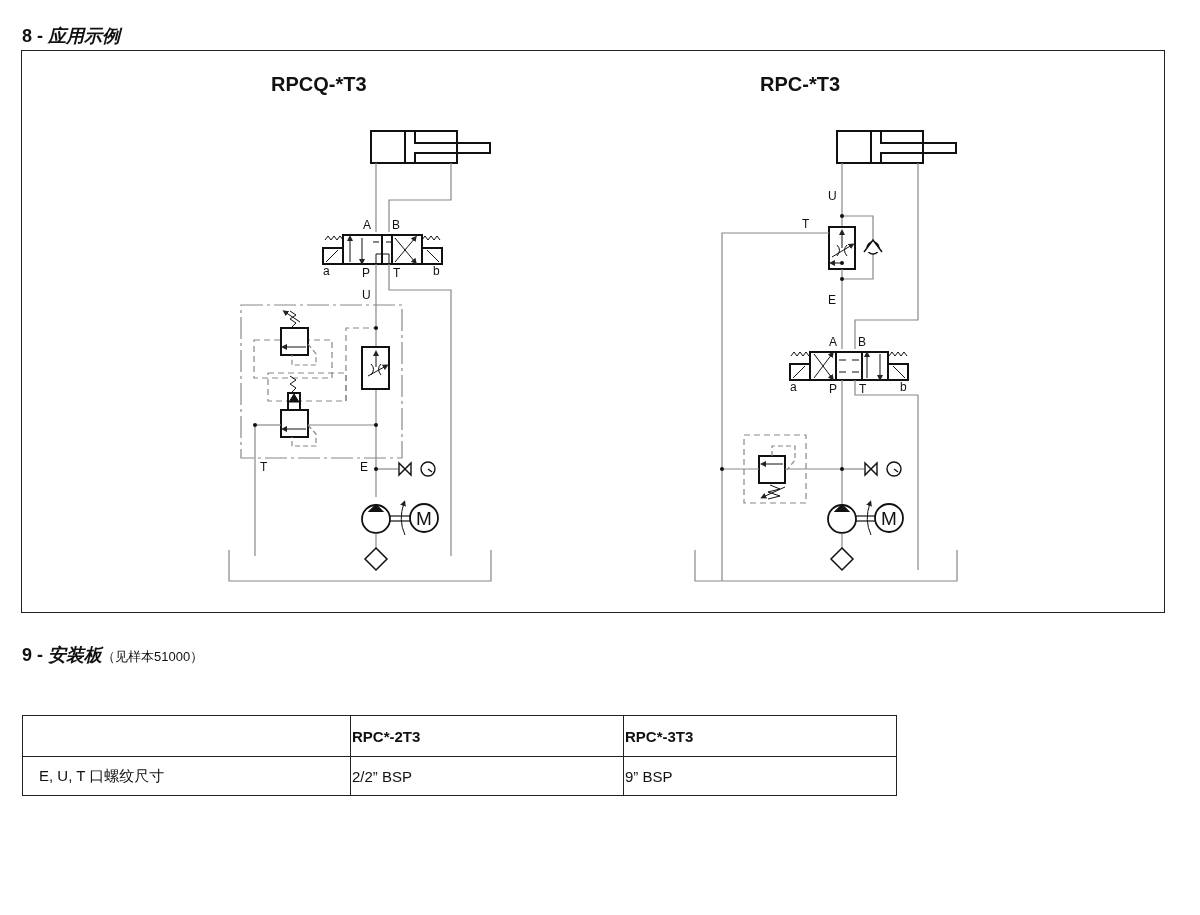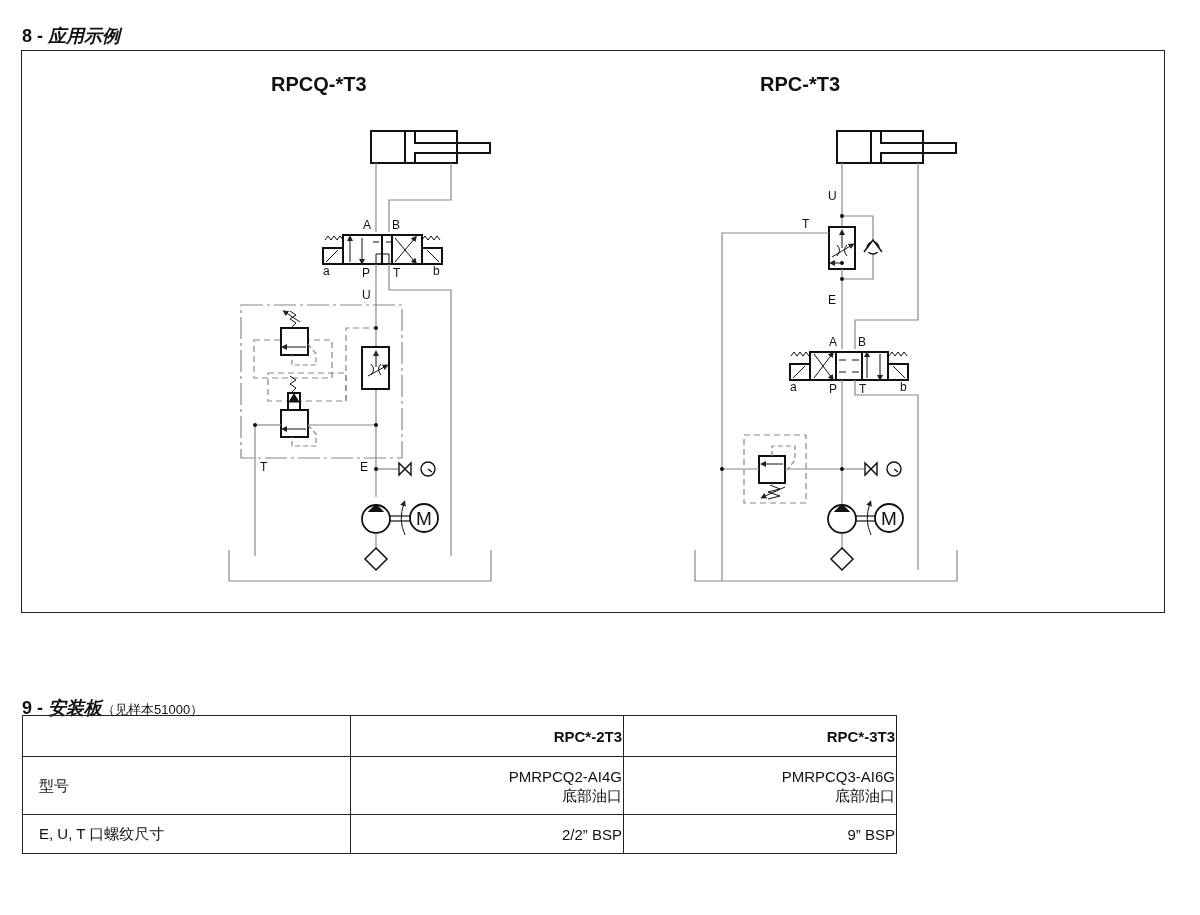--- a/index.html
+++ b/index.html
@@ -2,31 +2,31 @@
 <html><head>
 <meta charset="utf-8">
 <style>
   html, body { margin:0; padding:0; background:#ffffff; }
   body { width:1200px; height:915px; position:relative; overflow:hidden;
          font-family:"Liberation Sans", "DejaVu Sans", sans-serif; color:#111; }
   .section-title { position:absolute; font-size:18px; font-weight:bold; }
   .section-title .cn { font-weight:bold;font-style:italic; }
   .section-title .note { font-size:13px; font-weight:normal; }
   #s8 { left:22px; top:24px; }
-  #s9 { left:22px; top:696px; }
+  #s9 { left:22px; top:643px; }
   #diagram-frame { position:absolute; left:21px; top:50px; width:1144px; height:563px;
                    border:1.5px solid #222; box-sizing:border-box; }
   .dtitle { position:absolute; font-size:20px; font-weight:bold; }
   #t-left { left:271px; top:73px; }
   #t-right { left:760px; top:73px; }
   svg#diagram { position:absolute; left:0; top:0; }
   .lbl { font-family:"Liberation Sans", sans-serif; font-size:12px; fill:#111; }
   table#plate { position:absolute; left:22px; top:715px; border-collapse:collapse;
                 font-size:15px; }
-  #plate td, #plate th { border:1.5px solid #222; text-align:right; }
+  #plate td, #plate th { border:1.5px solid #222; text-align:left; }
   #plate th { font-weight:bold; height:38px; }
   #plate td.rowhead { text-align:left; padding-left:16px; }
   .c0 { width:325px; } .c1 { width:270px; } .c2 { width:270px; }
   .r1 { height:58px; line-height:19px; } .r2, .r3 { height:39px; }
 </style>
 </head>
 <body>
 
 <div class="section-title" id="s8">
   <span>8 -</span>
@@ -272,30 +272,19 @@
   <span class="cn">安装板</span><span class="note">（见样本51000）</span>
 </div>
 
 <table id="plate">
   <tbody>
       <tr>
     <th class="c0"></th>
     <th class="c1">RPC*-2T3</th>
     <th class="c2">RPC*-3T3</th>
   </tr>
-  <tr class="r1">
-    <td class="rowhead">型号</td>
-    <td>
-      <div>PMRPCQ2-AI4G</div>
-      <div>底部油口</div>
-    </td>
-    <td>
-      <div>PMRPCQ3-AI6G</div>
-      <div>底部油口</div>
-    </td>
-  </tr>
   <tr class="r2">
     <td class="rowhead">E, U, T 口螺纹尺寸</td>
     <td>2/2” BSP</td>
     <td>9” BSP</td>
   </tr>
 </tbody>
   </table>
 
 </body></html>

